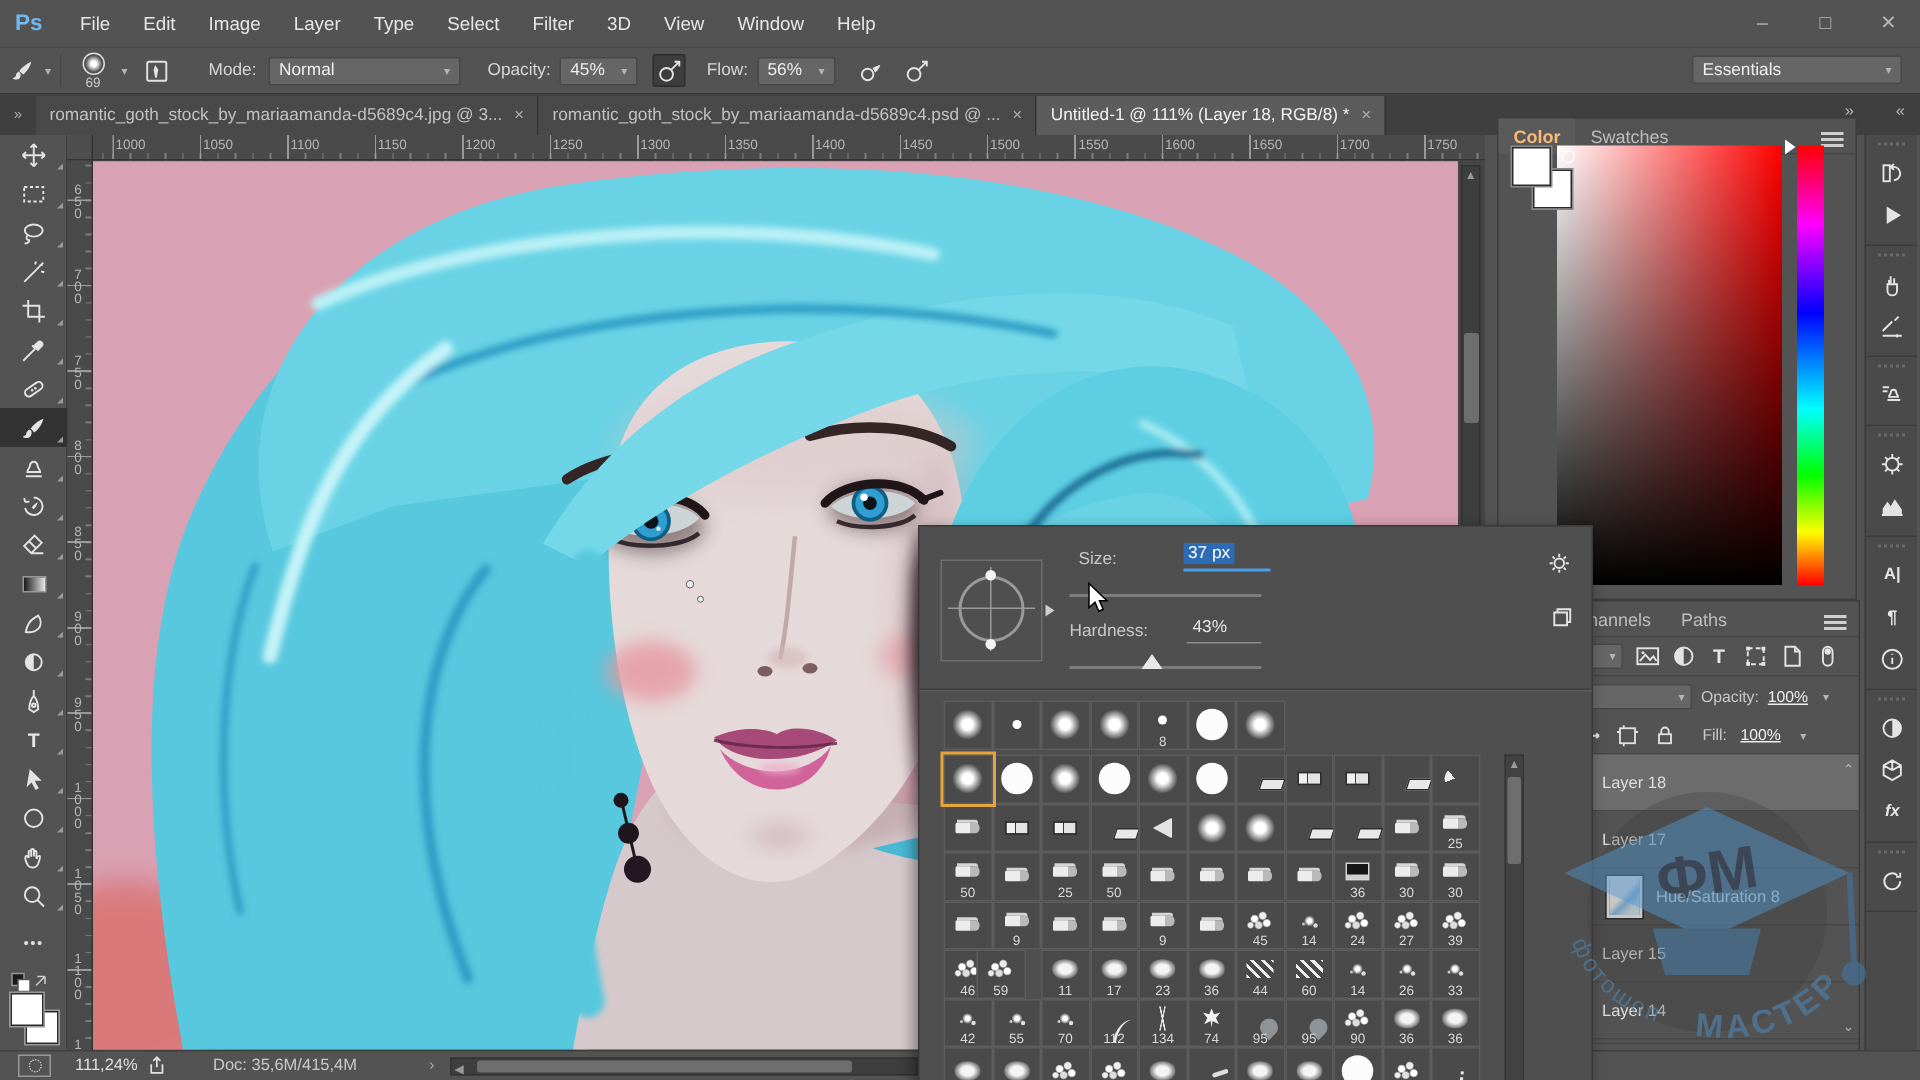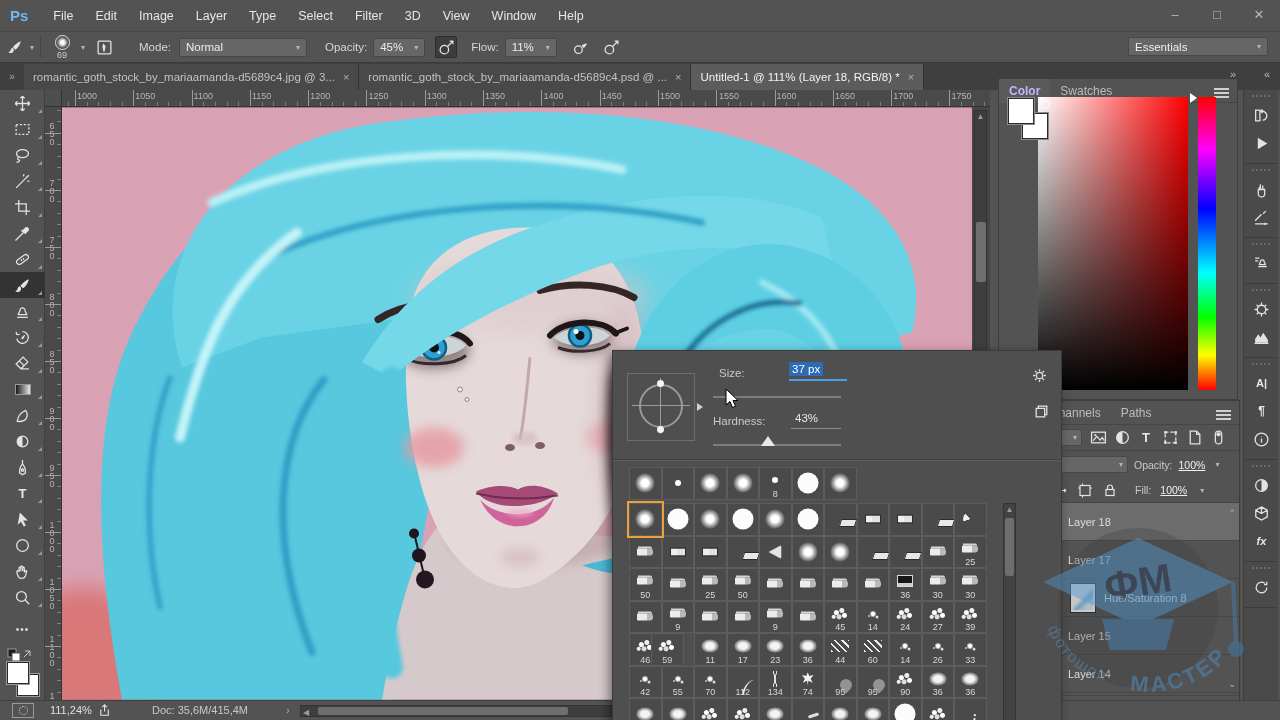--- a/index.html
+++ b/index.html
@@ -59,21 +59,21 @@
   #canvas-wrap { left:62px; top:107px; width:910px; height:593px; overflow:hidden; }
   #pasteboard { left:972px; top:107px; width:18px; height:593px; background:#454545; }
   #v-scroll { left:974px; top:110px; width:13px; height:586px; background:#3e3e3e; border:1px solid #333; }
   #v-thumb { left:976px; top:222px; width:10px; height:60px; background:#6e6e6e; border-radius:2px; }
   .scroll-arrow { color:#9a9a9a; font-size:8px; text-align:center; }
 
   
   #color-panel { left:998px; top:78px; width:240px; height:322px; background:#535353; border:1px solid #3d3d3d; }
   .panel-tabs { height:24px; display:flex; align-items:center; font-size:12px; border-bottom:1px solid #464646; }
   .panel-tab { padding:0 10px; color:#bdbdbd; line-height:24px; }
-  .panel-tab.active { color:#c4b5fd; font-weight:bold; background:#5a5a5a; }
+  .panel-tab.active { color:#fdba74; font-weight:bold; background:#5a5a5a; }
   .hamburger { position:absolute; right:8px; top:9px; width:15px; height:2px; background:#cfcfcf; box-shadow:0 4px 0 #cfcfcf,0 8px 0 #cfcfcf; }
   #color-field { left:1038px; top:97px; width:150px; height:293px;
      background:linear-gradient(to bottom,rgba(0,0,0,0) 0%,#000 100%),linear-gradient(to right,#fff 0%,#f00 100%); }
   #color-picker-ring { left:1041px; top:100px; width:9px; height:9px; border:1.5px solid #fff; border-radius:50%; }
   #hue-strip { left:1198px; top:97px; width:18px; height:293px;
      background:linear-gradient(180deg,#f00 0%,#f0f 18%,#00f 38%,#0ff 60%,#0f0 75%,#ff0 88%,#f00 100%); }
   #hue-marker { left:1190px; top:93px; width:0; height:0; border-top:5px solid transparent; border-bottom:5px solid transparent; border-left:7px solid #fff; }
   .fgbg-sw { position:absolute; width:26px; height:26px; background:#fff; border:1px solid #2b2b2b; box-shadow:0 0 0 1px #8a8a8a; }
 
   
@@ -207,21 +207,21 @@
         <span class="chev">▾</span>
     </div>
     <div class="opt-ic pressed" style="margin-left:10px;">
         <svg class="ic" viewBox="0 0 16 16">
           <circle cx="6" cy="10" r="4"></circle>
           <path d="M9 7L14 2M11 2h3v3"></path>
         </svg>
       </div>
     <span style="margin-left:14px;">Flow:</span>
     <div class="dropdown" style="width:52px; margin-left:6px; justify-content:space-between;">
-      <span>11%</span>
+      <span>56%</span>
         <span class="chev">▾</span>
     </div>
     <div class="opt-ic" style="margin-left:12px;">
         <svg class="ic" viewBox="0 0 16 16">
           <path class="f" d="M10 6c1.6-1 4-2 5-2-0.4 1.4-1.8 3.6-3.2 4.8L10 6z"></path>
           <circle cx="7" cy="10" r="3.6"></circle>
         </svg>
       </div>
     <div class="opt-ic" style="margin-left:10px;">
         <svg class="ic" viewBox="0 0 16 16">
@@ -1092,21 +1092,21 @@
   <div id="statusbar" class="abs">
     <div style="position:absolute; left:12px; top:2px; width:22px; height:15px; border:1px solid #9a9a9a; display:flex; align-items:center; justify-content:center;">
       <div style="width:9px; height:9px; border:1px dotted #cfcfcf; border-radius:50%;"></div>
     </div>
     <span style="position:absolute; left:50px; top:3px; color:#e0e0e0;">111,24%</span>
     <div style="position:absolute; left:98px; top:2px;">
       <svg class="ic" viewBox="0 0 16 16" style="width:15px;height:15px;">
           <path d="M3 7v6h8V7M7 9V2M4.5 4.5L7 2l2.5 2.5"></path>
         </svg>
     </div>
-    <span style="position:absolute; left:152px; top:3px;">Doc: 35,6M/415,4M</span>
+    <span style="position:absolute; left:142px; top:3px;">Doc: 35,6M/415,4M</span>
     <span style="position:absolute; left:286px; top:3px; color:#aaa;">›</span>
   </div>
   <div id="h-scroll" class="abs">
       <span class="scroll-arrow" style="position:absolute; left:2px; top:2px;">◀</span>
     </div>
   <div id="h-thumb" class="abs"></div>
 
   <div id="watermark" class="abs">
     <svg width="215" height="185" viewBox="0 0 215 185">
       <circle cx="108" cy="88" r="80" fill="#3a3a3a" opacity=".45"></circle>

